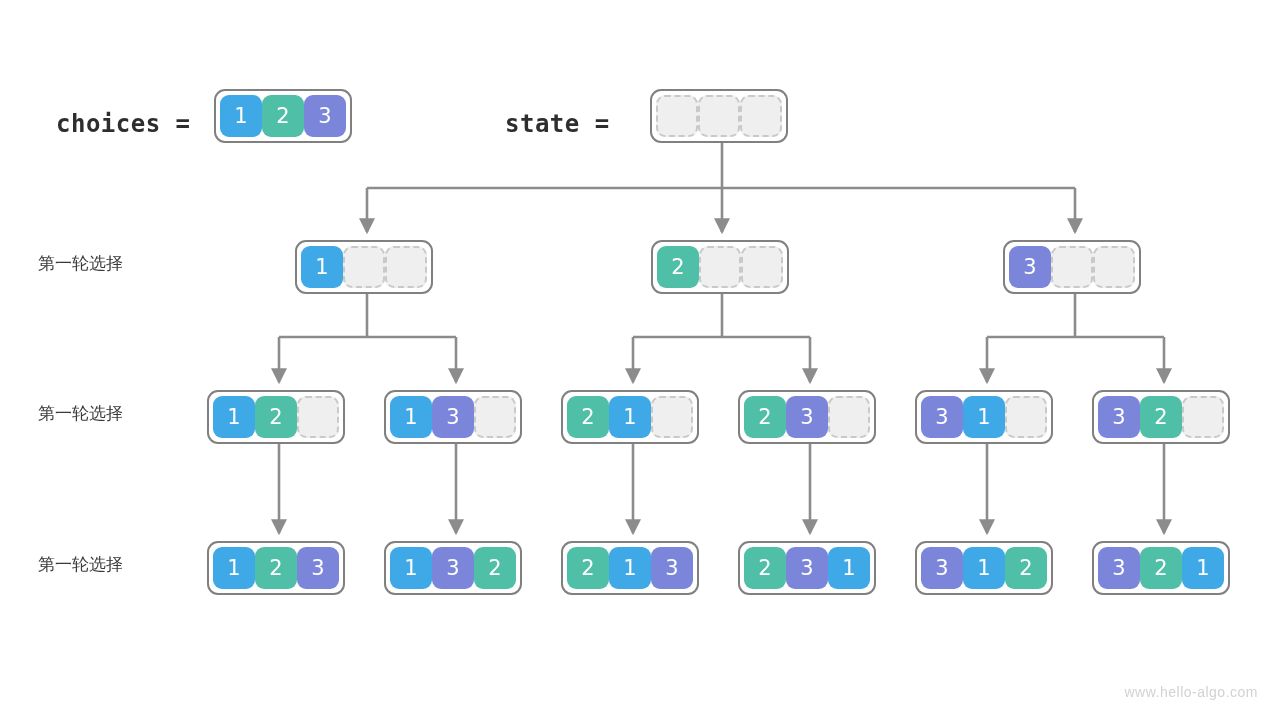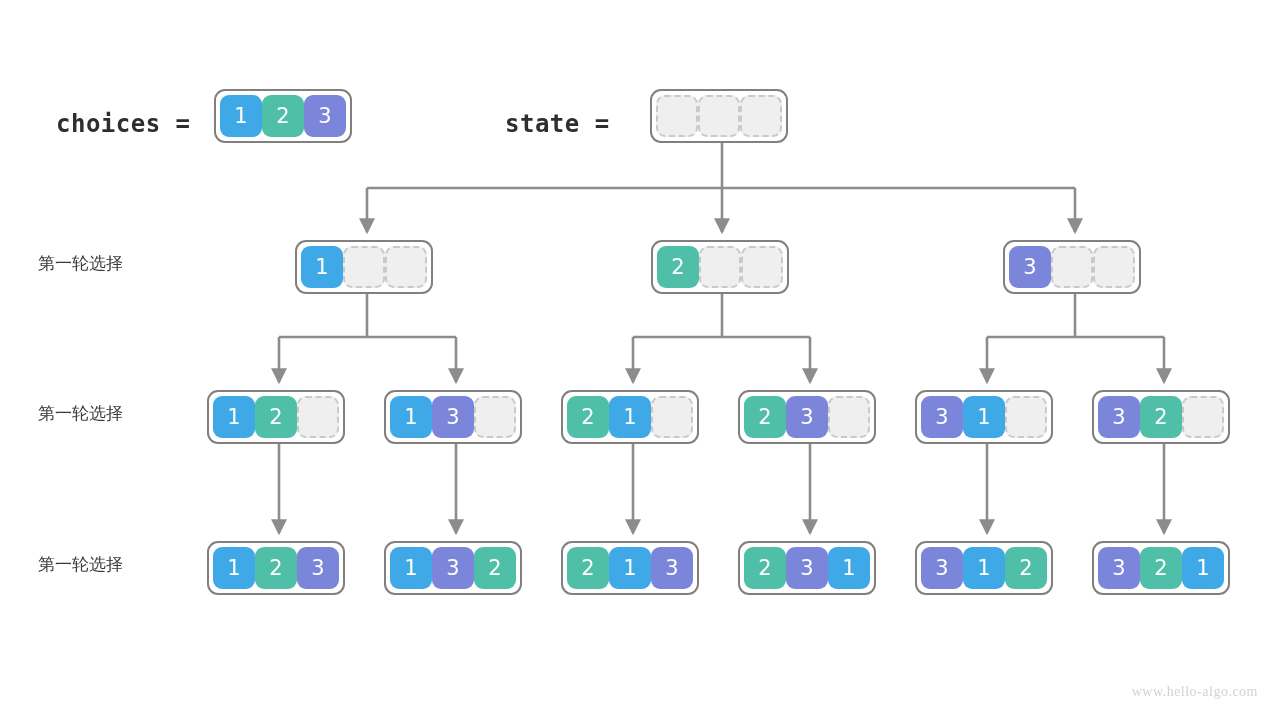--- a/index.html
+++ b/index.html
@@ -89,21 +89,21 @@
   }
   .cell.v1 { background: #3fa9e8; }
   .cell.v2 { background: #4fbfa8; }
   .cell.v3 { background: #7b86db; }
 
   
   .watermark {
     position: absolute;
     right: 22px;
     bottom: 20px;
-    font-family: Liberation Serif, serif;
+    font-family: Liberation Sans, sans-serif;
     font-size: 14px;
     color: #d2d2d2;
     letter-spacing: 0.5px;
   }
 </style>
 </head>
 <body>
 
 <div id="canvas">
 

